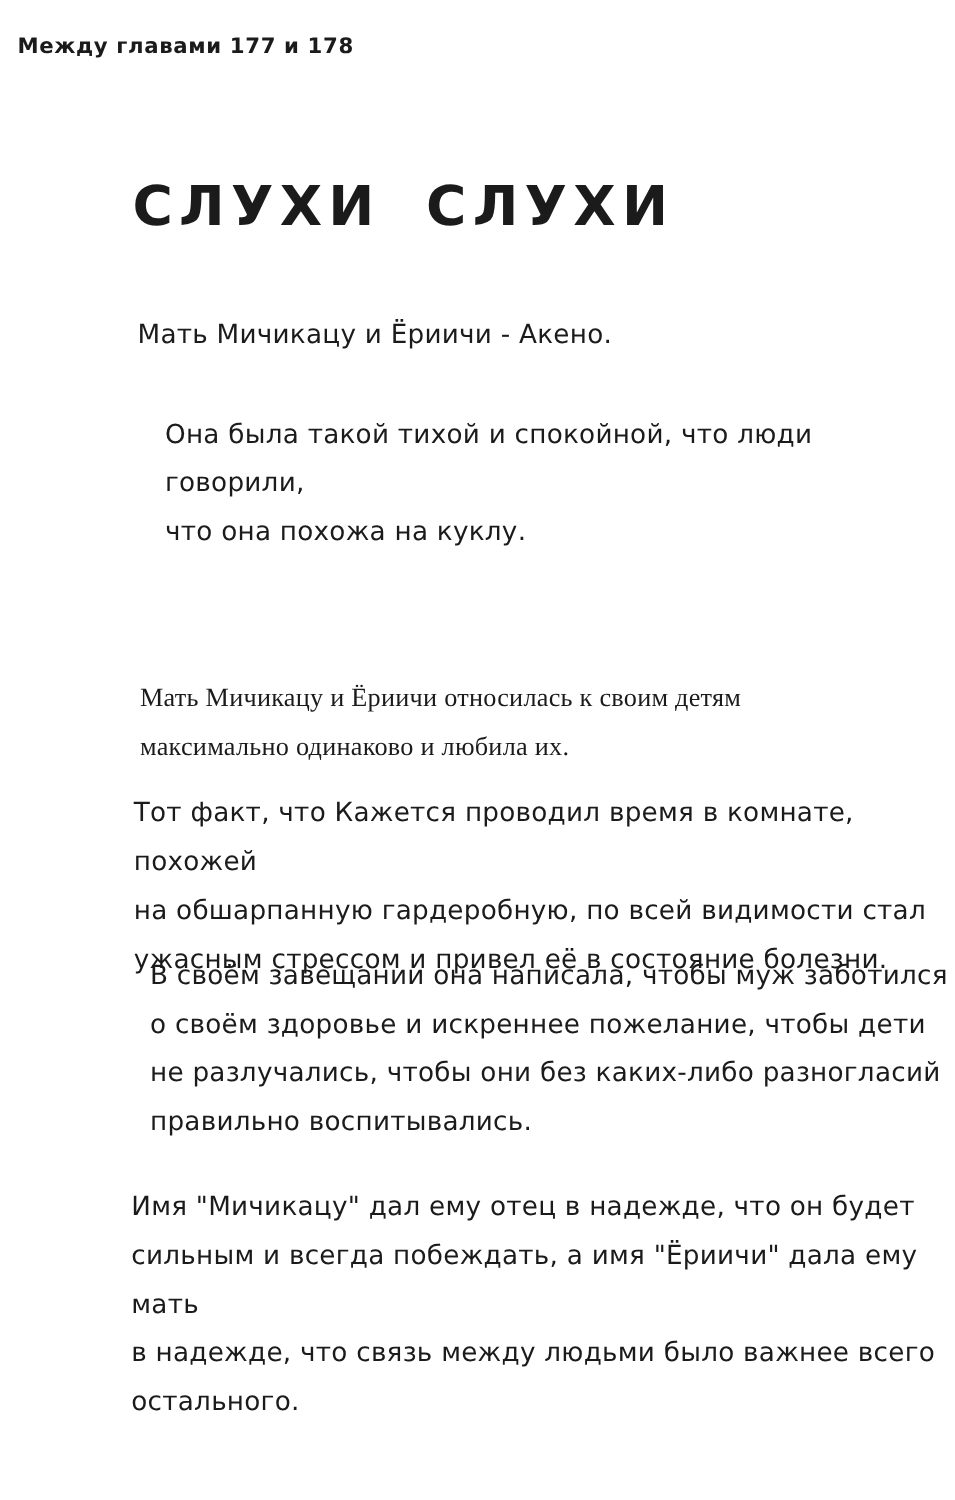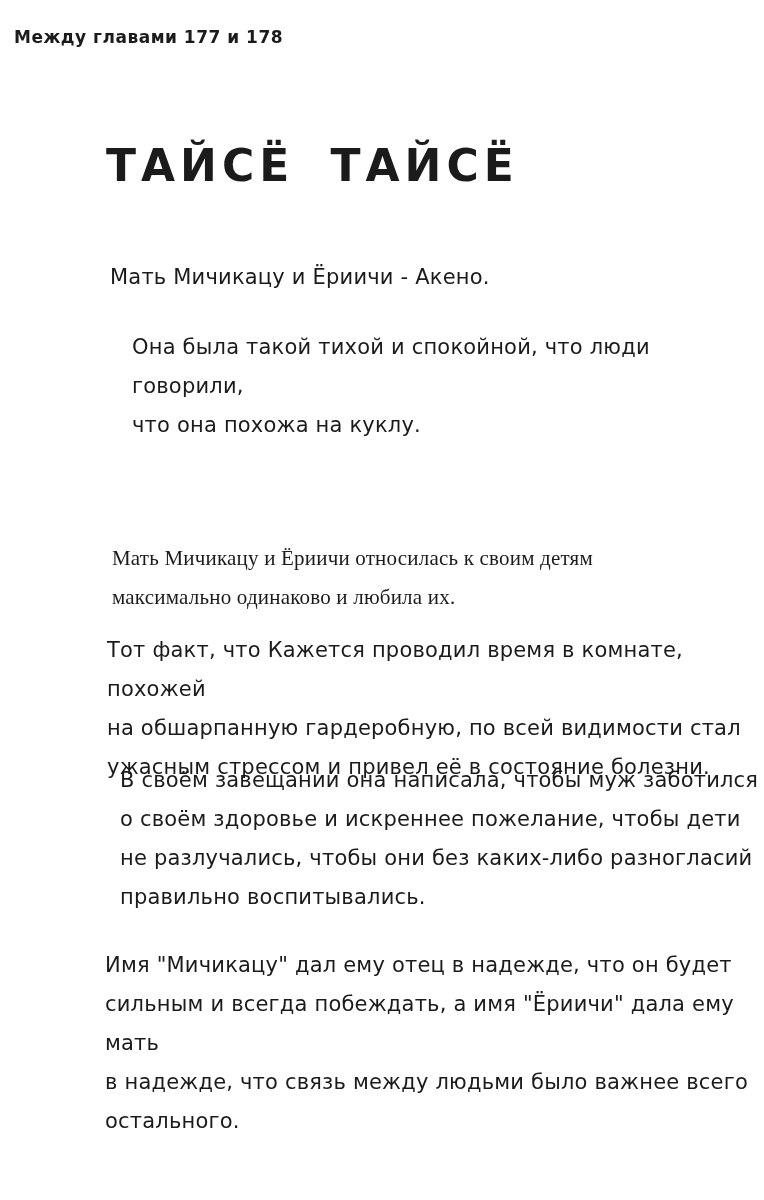--- a/index.html
+++ b/index.html
@@ -38,36 +38,36 @@
     white-space: nowrap;
   }
   .para {
     position: absolute;
     font-size: 21px;
     font-weight: 500;
     line-height: 39px;
     letter-spacing: 0.2px;
     white-space: pre-line;
   }
-  .p-intro      { left: 110px; top: 258px; text-align: right; }
+  .p-intro      { left: 110px; top: 248px; text-align: right; }
   .p-doll       { left: 110px; top: 328px; margin-left: 22px; }
   .p-shocked    { left: 111px; top: 422px; }
   .p-equal-love { left: 112px; top: 539px; font-family: Liberation Serif, serif; }
   .p-stress     { left: 107px; top: 631px; }
   .p-will       { left: 105px; top: 761px; margin-left: 15px; }
   .p-names      { left: 105px; top: 946px; }
 </style>
 </head>
 <body>
 
 <div class="page">
 
   <div class="chapter-note">Между главами 177 и 178</div>
 
-  <h1 class="title">ТАЙСЁ ТАЙСЁ</h1>
+  <h1 class="title">СЛУХИ СЛУХИ</h1>
 
   <p class="para p-intro">Мать Мичикацу и Ёриичи - Акено.</p>
 
   <p class="para p-doll">Она была такой тихой и спокойной, что люди говорили,
 что она похожа на куклу.</p>
 
 
   <p class="para p-equal-love">Мать Мичикацу и Ёриичи относилась к своим детям
 максимально одинаково и любила их.</p>
 

